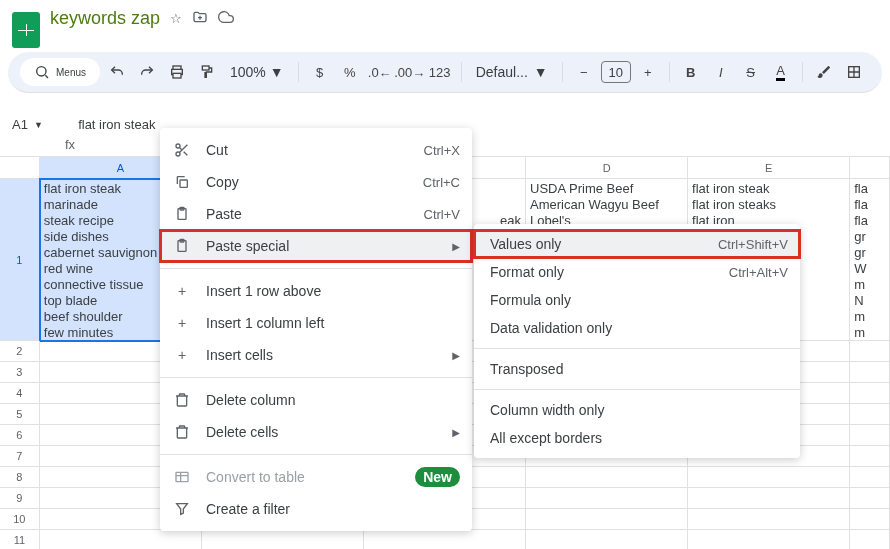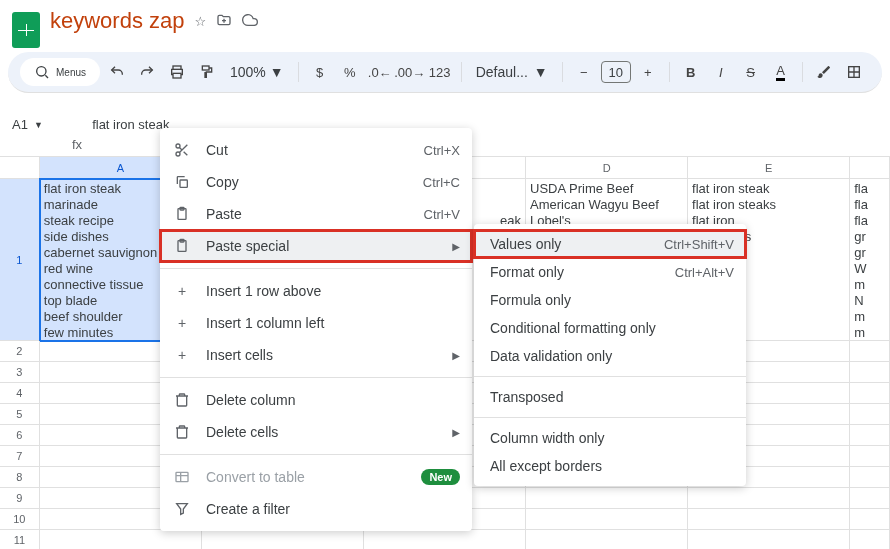--- a/index.html
+++ b/index.html
@@ -4,34 +4,34 @@
 <style>
 * { margin: 0; padding: 0; box-sizing: border-box; font-family: Arial, sans-serif; }
 body { background: #fff; font-size: 13px; color: #3c4043; overflow: hidden; width: 890px; height: 549px; position: relative; }
 
 .header { padding: 8px 12px 0; display: flex; align-items: flex-start; gap: 10px; }
 .logo { width: 28px; height: 36px; background: #0f9d58; border-radius: 3px; display: flex; align-items: center; justify-content: center; margin-top: 4px; }
 .logo-inner { width: 16px; height: 12px; background: #fff; display: grid; grid-template-columns: 1fr 1fr; grid-template-rows: 1fr 1fr; gap: 1px; }
 .logo-inner span { background: #0f9d58; }
 .title-area { flex: 1; }
 .title-row { display: flex; align-items: center; gap: 10px; }
-.doc-title { font-size: 22px; color: #c2410c; }
+.doc-title { font-size: 18px; color: #4d7c0f; }
 .title-icon { color: #5f6368; cursor: pointer; }
 .menubar { display: flex; gap: 2px; margin-top: 4px; }
 .menubar span { padding: 4px 7px; font-size: 14px; color: #3c4043; cursor: pointer; border-radius: 4px; }
 
 .toolbar { display: flex; align-items: center; gap: 4px; padding: 6px 12px; border-bottom: 1px solid #e0e0e0; margin: 4px 8px 0; background: #edf2fa; border-radius: 24px; }
 .menus-pill { background: #fff; border-radius: 16px; padding: 6px 14px; display: flex; align-items: center; gap: 6px; font-size: 10px; cursor: pointer; }
 .tb-btn { width: 26px; height: 26px; display: flex; align-items: center; justify-content: center; color: #444; cursor: pointer; border-radius: 4px; }
 .zoom { display: flex; align-items: center; gap: 4px; padding: 0 6px; font-size: 14px; cursor: pointer; }
 .sep { width: 1px; height: 20px; background: #dadce0; margin: 0 4px; }
 .font-sel { display: flex; align-items: center; gap: 6px; padding: 0 6px; font-size: 14px; cursor: pointer; }
 .size-box { border: 1px solid #747775; border-radius: 4px; width: 30px; height: 22px; display: flex; align-items: center; justify-content: center; font-size: 13px; }
 
-.cellref-row { display: flex; align-items: center; padding: 4px 12px; gap: 10px; border-bottom: 1px solid #e0e0e0; }
+.cellref-row { display: flex; align-items: center; padding: 4px 12px; gap: 3px; border-bottom: 1px solid #e0e0e0; }
 .cellref { width: 50px; font-size: 13px; display: flex; align-items: center; gap: 6px; }
 .fx { color: #5f6368; margin-top: 40px; }
 .formula-val { font-size: 13px; }
 
 .grid { position: relative; }
 .col-headers { display: flex; height: 22px; background: #fff; border-bottom: 1px solid #e0e0e0; }
 .corner { width: 40px; border-right: 1px solid #e0e0e0; }
 .col-h { width: 163px; text-align: center; font-size: 11px; color: #5f6368; border-right: 1px solid #e0e0e0; line-height: 22px; }
 .col-h.sel { background: #d3e3fd; color: #0b57d0; }
 
@@ -39,30 +39,30 @@
 .row { display: flex; position: relative; }
 .row-h { width: 40px; text-align: center; font-size: 11px; color: #5f6368; border-right: 1px solid #e0e0e0; border-bottom: 1px solid #e0e0e0; display: flex; align-items: center; justify-content: center; }
 .row-h.sel { background: #d3e3fd; color: #0b57d0; }
 .cell { width: 163px; border-right: 1px solid #e0e0e0; border-bottom: 1px solid #e0e0e0; padding: 2px 4px; font-size: 13px; line-height: 16px; white-space: pre-line; overflow: hidden; }
 .row1 .row-h, .row1 .cell { height: 162px; }
 .row-small .row-h, .row-small .cell { height: 21px; }
 .cell.selected { background: #d3e3fd; outline: 2px solid #1a73e8; outline-offset: -1px; }
 
 .context-menu { position: absolute; background: #fff; border-radius: 4px; box-shadow: 0 2px 10px rgba(0,0,0,0.2); padding: 6px 0; font-size: 14px; color: #3c4043; z-index: 10; }
 .cm1 { left: 160px; top: 128px; width: 312px; }
-.cm2 { left: 474px; top: 224px; width: 272px; }
+.cm2 { left: 474px; top: 224px; width: 326px; }
 .cm-item { display: flex; align-items: center; padding: 6px 12px; gap: 14px; cursor: pointer; position: relative; }
 .cm-item:hover, .cm-item.hover { background: #eef0f2; }
 .cm-item.highlighted { outline: 3px solid #d93025; outline-offset: -2px; }
 .cm-icon { width: 20px; height: 20px; display: flex; align-items: center; justify-content: center; color: #5f6368; flex-shrink: 0; }
 .cm-label { flex: 1; }
 .cm-shortcut { color: #5f6368; font-size: 13px; }
 .cm-arrow { color: #5f6368; font-size: 10px; }
 .cm-sep { height: 1px; background: #e0e0e0; margin: 6px 0; }
-.cm-badge { background: #1e8e3e; color: #fff; font-size: 11px; padding: 2px 8px; border-radius: 10px; font-weight: bold; }
+.cm-badge { background: #1e8e3e; color: #fff; font-size: 14px; padding: 2px 8px; border-radius: 10px; font-weight: bold; }
 .cm-item.disabled { color: #9aa0a6; }
 .cm-item.disabled .cm-icon { color: #9aa0a6; }
 
 svg { width: 16px; height: 16px; }
 </style>
 </head>
 <body>
 
 <div class="header">
   <div class="logo">
@@ -420,23 +420,20 @@
     <span class="cm-shortcut">Ctrl+Shift+V</span>
   </div>
   <div class="cm-item">
     <span class="cm-label" style="margin-left:4px">Format only</span>
     <span class="cm-shortcut">Ctrl+Alt+V</span>
   </div>
   <div class="cm-item">
     <span class="cm-label" style="margin-left:4px">Formula only</span>
   </div>
   <div class="cm-item">
-    <span class="cm-label" style="margin-left:4px">Conditional formatting only</span>
-  </div>
-  <div class="cm-item">
     <span class="cm-label" style="margin-left:4px">Data validation only</span>
   </div>
   <div class="cm-sep"></div>
   <div class="cm-item">
     <span class="cm-label" style="margin-left:4px">Transposed</span>
   </div>
   <div class="cm-sep"></div>
   <div class="cm-item">
     <span class="cm-label" style="margin-left:4px">Column width only</span>
   </div>

